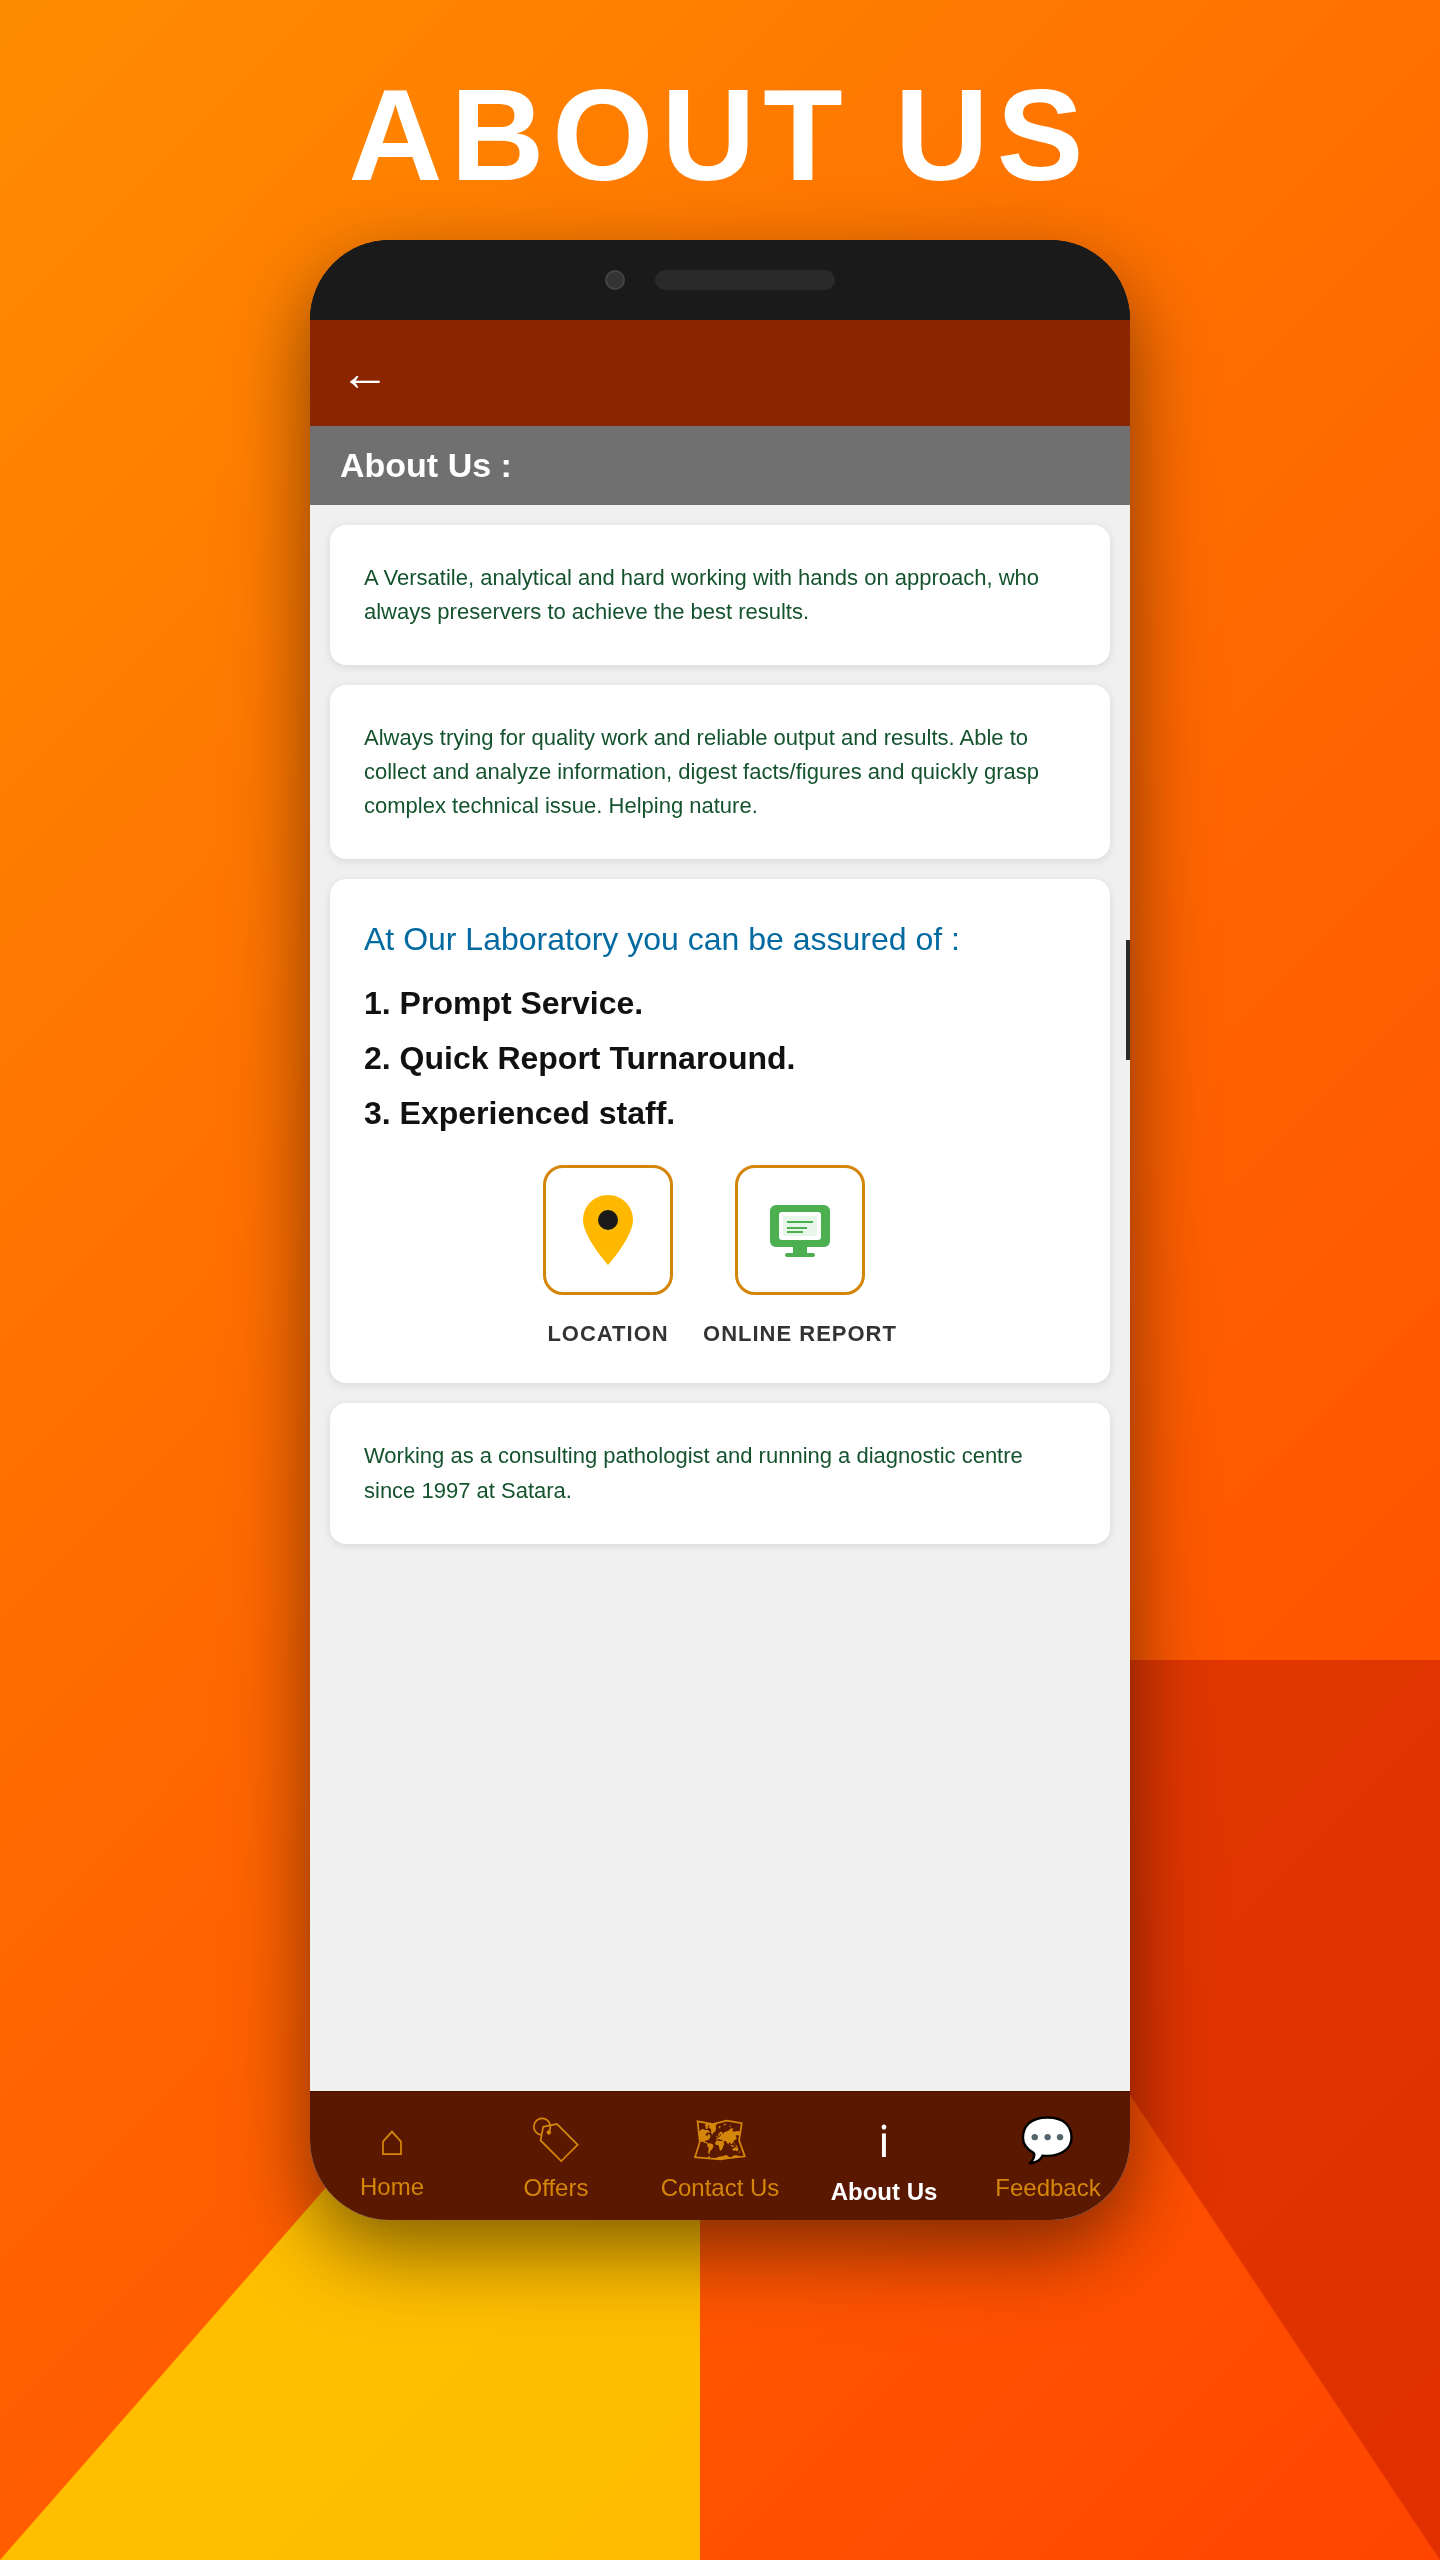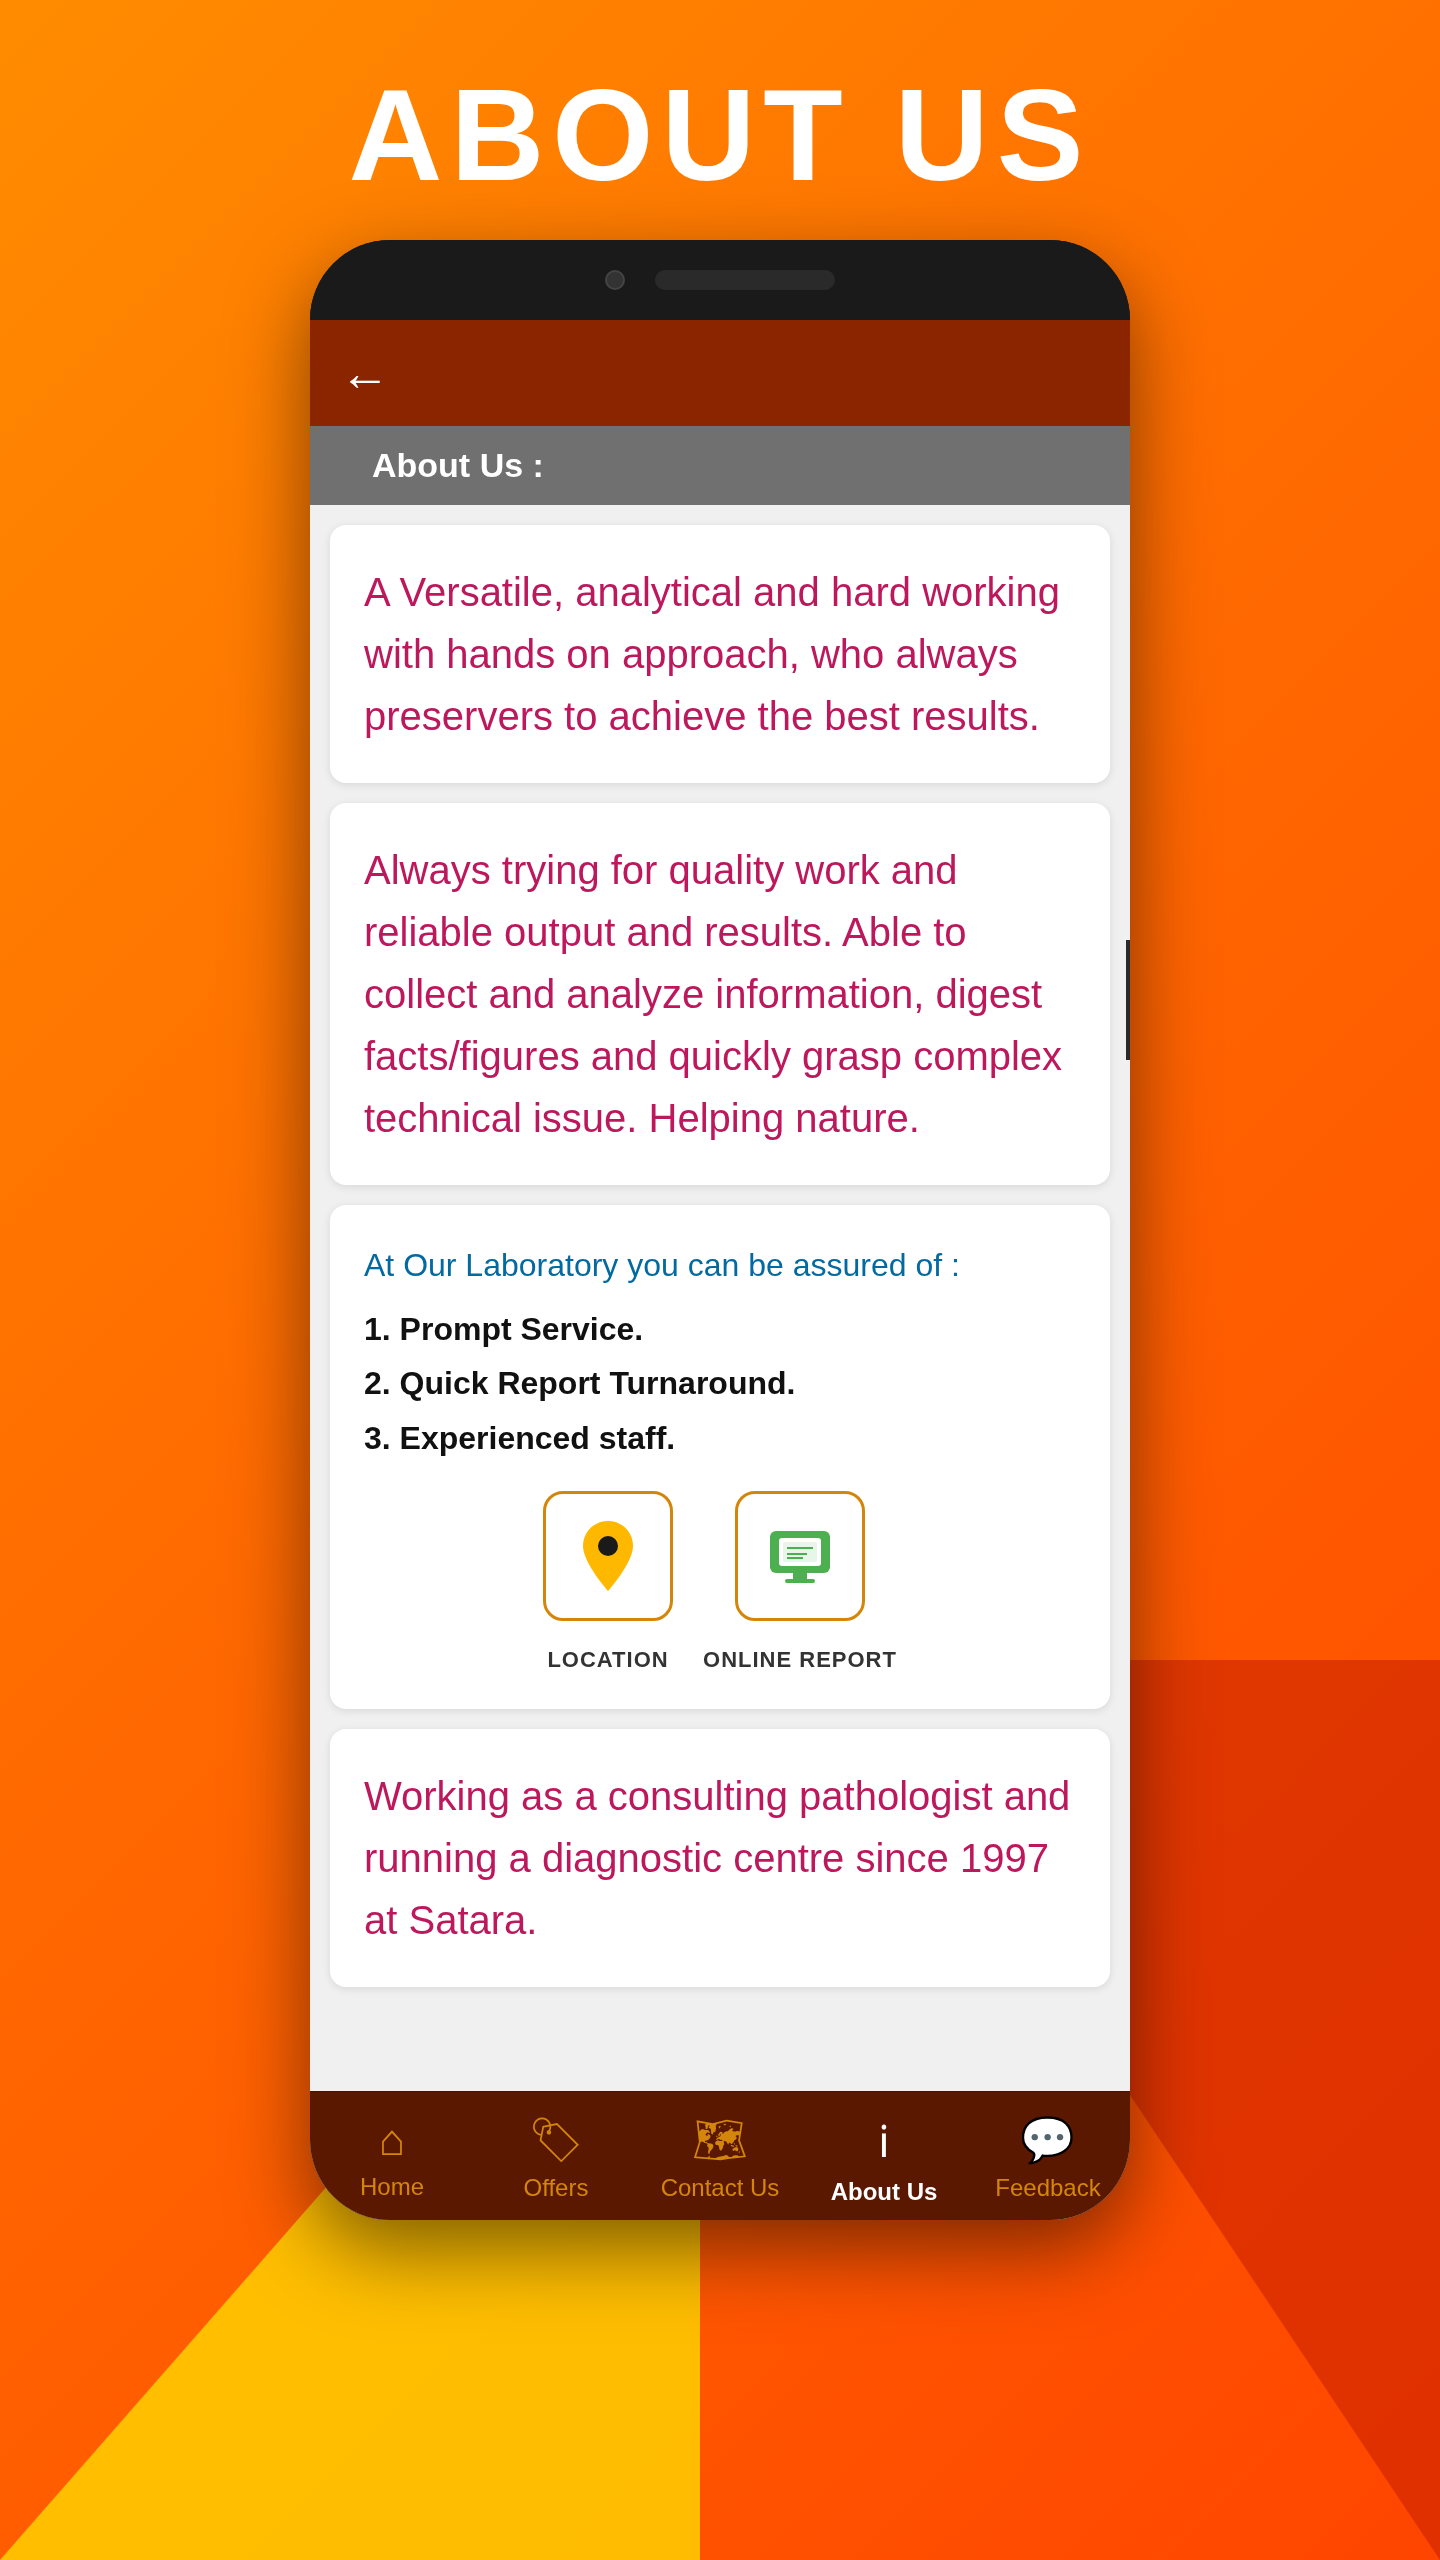--- a/index.html
+++ b/index.html
@@ -130,21 +130,20 @@
     .about-label-bar {
       background: #707070;
       padding: 20px 30px;
       flex-shrink: 0;
     }
 
     .about-label-bar span {
       color: white;
       font-size: 34px;
       font-weight: bold;
-      margin-left: 32px;
     }
 
     
     .content-area {
       flex: 1;
       overflow-y: auto;
       padding: 20px;
       background: #f0f0f0;
       display: flex;
       flex-direction: column;
@@ -153,22 +152,22 @@
 
     
     .info-card {
       background: white;
       border-radius: 16px;
       padding: 36px 34px;
       box-shadow: 0 2px 8px rgba(0,0,0,0.1);
     }
 
     .info-card p {
-      font-size: 40px;
-      color: #be185d;
+      font-size: 22px;
+      color: #14532d;
       line-height: 1.55;
     }
 
     .info-card .list-title {
       font-size: 32px;
       color: #0369a1;
       line-height: 1.55;
       margin-bottom: 16px;
     }
 

